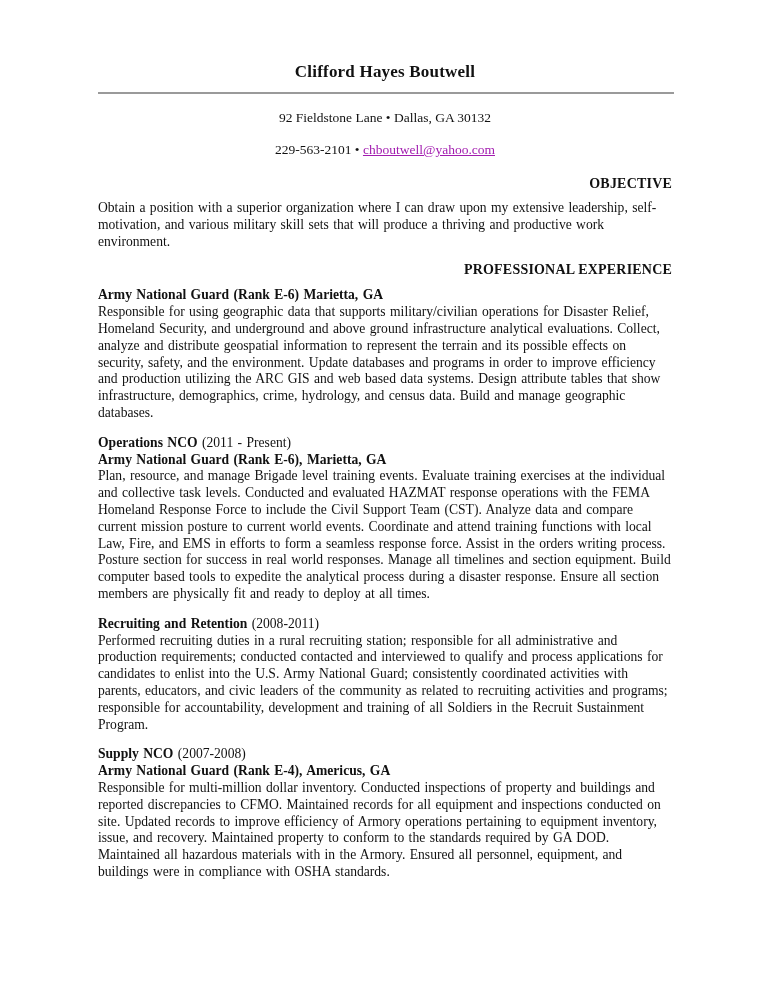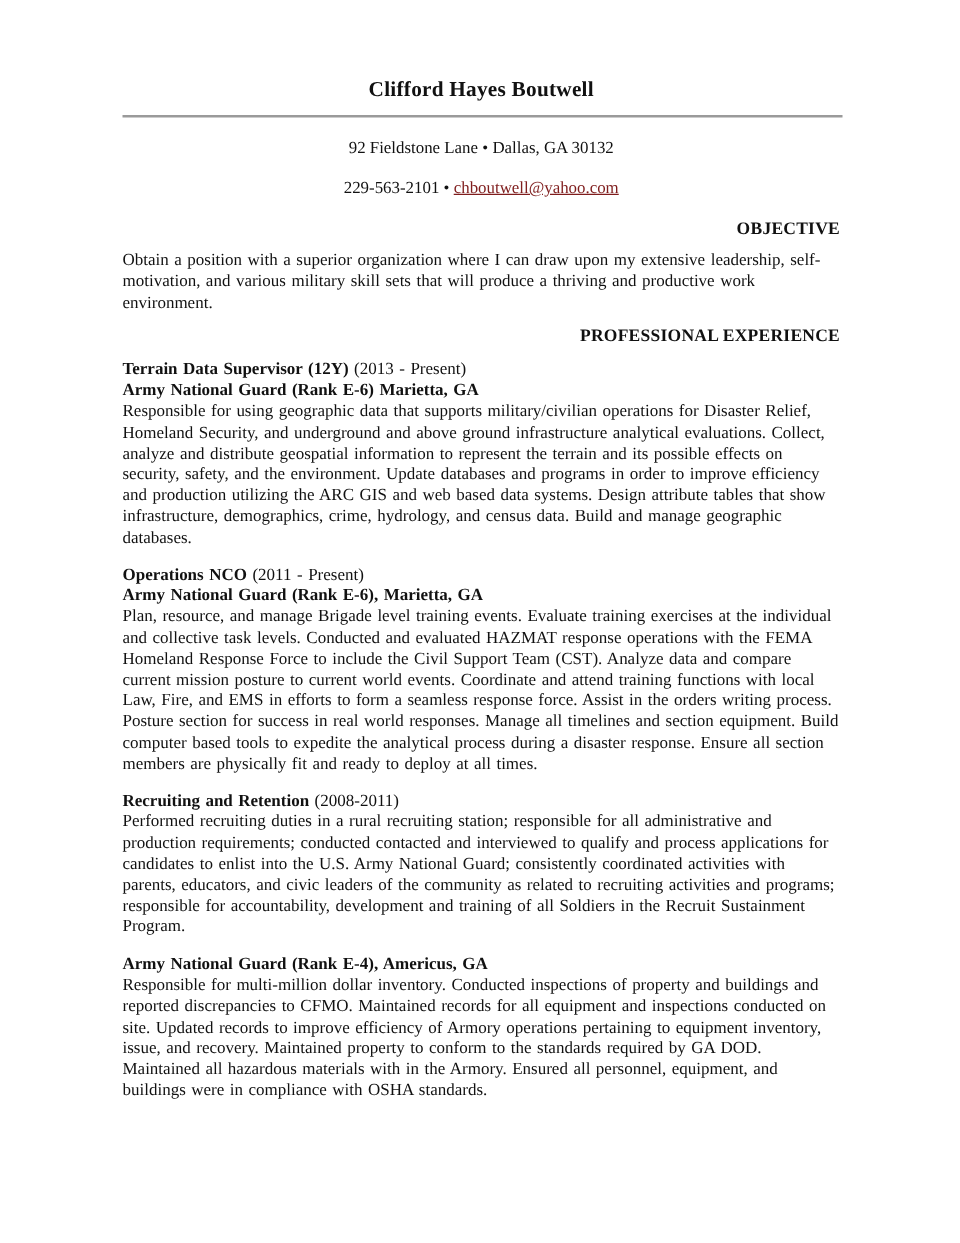--- a/index.html
+++ b/index.html
@@ -33,21 +33,21 @@
     background: #9a9a9a;
     margin: 0 auto 6px auto;
   }
   .contact-line {
     margin: 15px;
     text-align: center;
     font-size: 13.5px;
     line-height: 17px;
   }
   .email-link {
-    color: #7f1d1d;
+    color: #a21caf;
     text-decoration: underline;
     cursor: pointer;
   }
   .section-heading {
     margin: 18px 0 8px 0;
     text-align: right;
     font-size: 14px;
     font-weight: bold;
     letter-spacing: 0.2px;
   }
@@ -85,37 +85,37 @@
     <span>•</span>
     <a class="email-link">chboutwell@yahoo.com</a></p>
 
   <h2 class="section-heading">OBJECTIVE</h2>
 
   <p class="para">Obtain a position with a superior organization where I can draw upon my extensive leadership, self-motivation, and various military skill sets that will produce a thriving and productive work environment.</p>
 
   <h2 class="section-heading experience-heading">PROFESSIONAL EXPERIENCE</h2>
 
   <div class="job">
-    <div class="job-title-line"><span class="bold">Terrain Data Supervisor (12Y)</span>
-      <span>(2013 - Present)</span></div>
     <div class="job-title-line bold">Army National Guard (Rank E-6) Marietta, GA</div>
     <p class="para">Responsible for using geographic data that supports military/civilian operations for Disaster Relief, Homeland Security, and underground and above ground infrastructure analytical evaluations. Collect, analyze and distribute geospatial information to represent the terrain and its possible effects on security, safety, and the environment. Update databases and programs in order to improve efficiency and production utilizing the ARC GIS and web based data systems. Design attribute tables that show infrastructure, demographics, crime, hydrology, and census data. Build and manage geographic databases.</p>
   </div>
 
   <div class="job">
     <div class="job-title-line"><span class="bold">Operations NCO</span>
       <span>(2011 - Present)</span></div>
     <div class="job-title-line bold">Army National Guard (Rank E-6), Marietta, GA</div>
     <p class="para">Plan, resource, and manage Brigade level training events. Evaluate training exercises at the individual and collective task levels. Conducted and evaluated HAZMAT response operations with the FEMA Homeland Response Force to include the Civil Support Team (CST). Analyze data and compare current mission posture to current world events. Coordinate and attend training functions with local Law, Fire, and EMS in efforts to form a seamless response force. Assist in the orders writing process. Posture section for success in real world responses. Manage all timelines and section equipment. Build computer based tools to expedite the analytical process during a disaster response. Ensure all section members are physically fit and ready to deploy at all times.</p>
   </div>
 
   <div class="job">
     <div class="job-title-line"><span class="bold">Recruiting and Retention</span>
       <span>(2008-2011)</span></div>
     <p class="para">Performed recruiting duties in a rural recruiting station; responsible for all administrative and production requirements; conducted contacted and interviewed to qualify and process applications for candidates to enlist into the U.S. Army National Guard; consistently coordinated activities with parents, educators, and civic leaders of the community as related to recruiting activities and programs; responsible for accountability, development and training of all Soldiers in the Recruit Sustainment Program.</p>
   </div>
 
   <div class="job">
+    <div class="job-title-line"><span class="bold">Supply NCO</span>
+      <span>(2007-2008)</span></div>
     <div class="job-title-line bold">Army National Guard (Rank E-4), Americus, GA</div>
     <p class="para">Responsible for multi-million dollar inventory. Conducted inspections of property and buildings and reported discrepancies to CFMO. Maintained records for all equipment and inspections conducted on site. Updated records to improve efficiency of Armory operations pertaining to equipment inventory, issue, and recovery. Maintained property to conform to the standards required by GA DOD. Maintained all hazardous materials with in the Armory. Ensured all personnel, equipment, and buildings were in compliance with OSHA standards.</p>
   </div>
 
 </div>
 
 </body></html>

